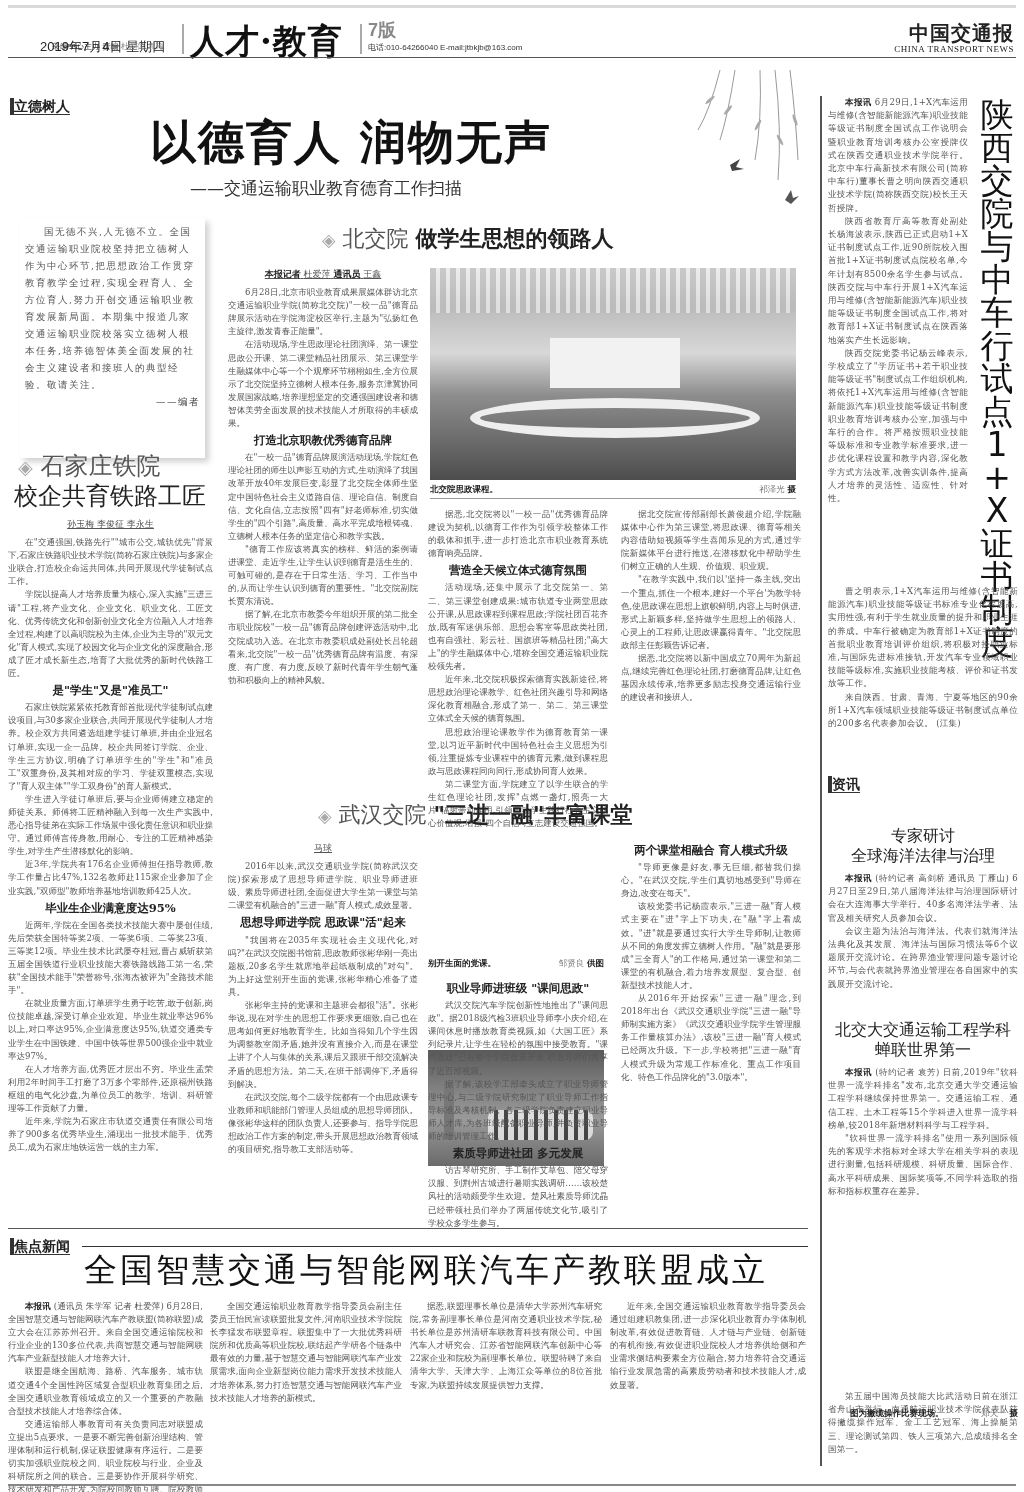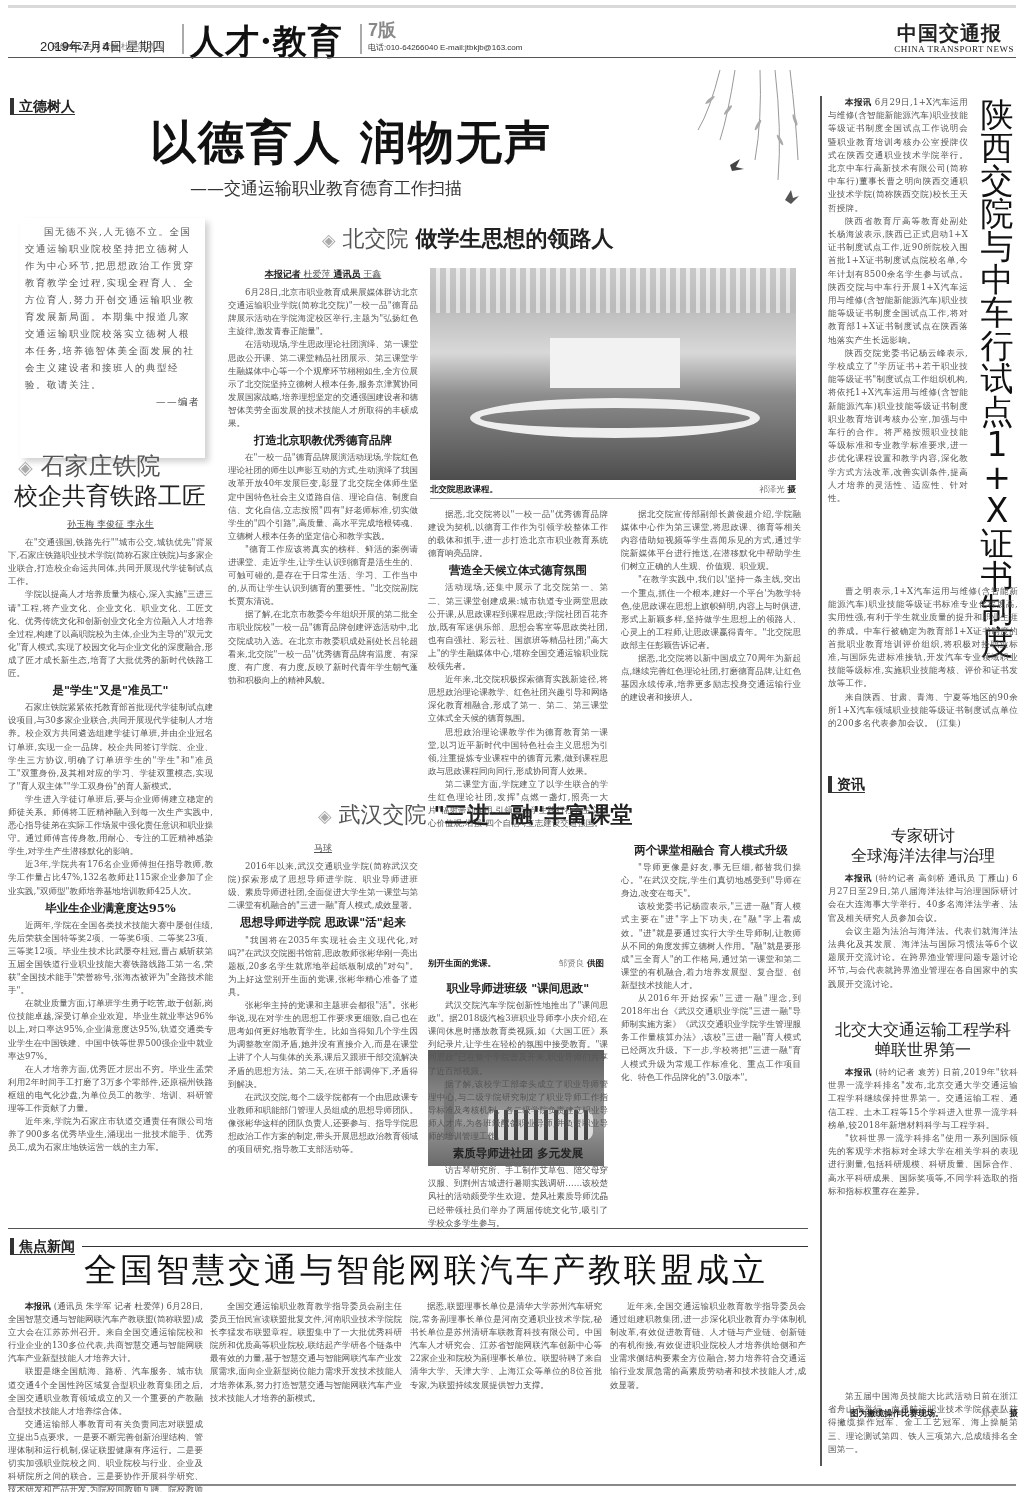--- a/index.html
+++ b/index.html
@@ -7,23 +7,23 @@
   .abs { position: absolute; }
   .topgray { left: 8px; top: 5px; width: 1008px; height: 3px; background: #d9d9d9; }
   .mast-line { left: 8px; top: 57px; width: 1008px; height: 1px; background: #555; }
   .date { left: 40px; top: 22px; font-size: 13px; color: #222; font-family: "Liberation Sans", sans-serif; margin-top: 16px; }
   .editor { left: 52px; top: 41px; font-size: 8px; color: #333; font-family: "DejaVu Sans", sans-serif; }
   .editor .name { color: #888; }
   .vbar { width: 2px; background: #aaa; }
   .section-name { left: 190px; top: 19px; font-size: 34px; font-weight: bold; letter-spacing: 1px; font-family: "DejaVu Serif", serif; color: #111; }
   .page-no { left: 368px; top: 18px; font-size: 18px; color: #888; font-weight: bold; font-family: "Liberation Sans", sans-serif; }
   .contact { left: 368px; top: 42px; font-size: 8px; font-family: "Liberation Sans", sans-serif; color: #333; }
-  .brand { right: 22px; top: 20px; font-size: 20px; font-weight: bold; font-family: "DejaVu Serif", serif; letter-spacing: 1px; }
+  .brand { right: 10px; top: 20px; font-size: 20px; font-weight: bold; font-family: "DejaVu Serif", serif; letter-spacing: 1px; }
   .brand-en { right: 10px; top: 44px; font-size: 9px; font-family: "Liberation Serif", serif; letter-spacing: 0.5px; }
-  .label-tag { font-size: 14px; font-weight: bold; font-family: "DejaVu Sans", sans-serif; border-bottom: 1.5px solid #333; padding-left: 5px; border-left: 4px solid #333; line-height: 16px; }
+  .label-tag { font-size: 14px; font-weight: bold; font-family: "DejaVu Sans", sans-serif; border-bottom: 1.5px solid #333; border-left: 4px solid #333; line-height: 16px; }
   .headline { left: 150px; top: 112px; font-size: 46px; font-weight: bold; font-family: "DejaVu Sans", sans-serif; letter-spacing: 2px; color: #111; }
   .subhead { left: 190px; top: 177px; font-size: 17px; font-family: "DejaVu Sans", sans-serif; color: #333; }
   .willow { left: 690px; top: 70px; width: 120px; height: 150px; }
   .intro-box { left: 20px; top: 218px; width: 185px; height: 240px; box-shadow: 4px 4px 6px rgba(0,0,0,0.18); padding: 5px 5px; font-size: 9.5px; line-height: 17px; color: #555; letter-spacing: 1.5px; text-indent: 2em; background: #fff; }
   .intro-sign { display: block; text-align: right; text-indent: 0; color: #444; }
   .sec-title { font-family: "DejaVu Sans", sans-serif; color: #222; }
   .sec-title .diamond { color: #aaa; font-size: 0.8em; }
   .sec-title .school { color: #555; font-weight: normal; }
   .col { font-size: 8.5px; line-height: 13.1px; color: #555; text-align: justify; }
   .col p { text-indent: 2em; }

